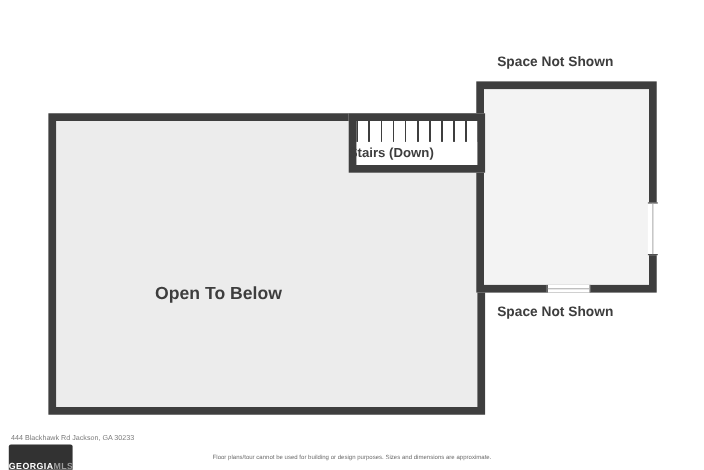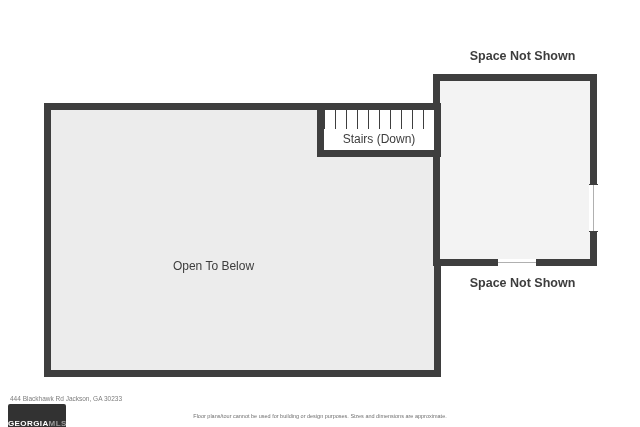--- a/index.html
+++ b/index.html
@@ -36,28 +36,28 @@
   }
   .window-h{
     position:absolute;left:497px;top:259px;width:38px;height:7px;
     background:#ffffff;border-left:1px solid #3e3e3e;border-right:1px solid #3e3e3e;
   }
   .window-h::after{
     content:"";position:absolute;top:3px;left:0;right:0;height:1px;background:#b0b0b0;
   }
 
   
-  .lbl{position:absolute;text-align:center;color:#3d3d3d;}
+  .lbl{position:absolute;text-align:left;color:#3d3d3d;}
   .lbl-space-top{left:452px;top:49px;width:141px;font-size:12.5px;font-weight:700;}
   .lbl-space-bottom{left:452px;top:276px;width:141px;font-size:12.5px;font-weight:700;}
-  .lbl-stairs{left:317px;top:128px;width:124px;height:22px;line-height:22px;font-size:12px;font-weight:400;}
+  .lbl-stairs{left:317px;top:128px;width:124px;height:22px;line-height:22px;font-size:12px;font-weight:700;}
   .loft-labels{left:441px;top:155px;width:149px;}
   .loft-name{font-size:13.5px;font-weight:700;}
   .loft-dims{font-size:11px;font-weight:600;margin-top:2px;}
-  .lbl-open{left:141px;top:259px;width:145px;font-size:12px;font-weight:400;}
+  .lbl-open{left:141px;top:259px;width:145px;font-size:16px;font-weight:700;}
 
   
   .address{
     position:absolute;left:10px;top:395px;font-size:6.5px;color:#7d7d7d;
     white-space:nowrap;
   }
   .logo{
     position:absolute;left:8px;top:404px;width:58px;height:28px;
     background:#323232;border-radius:2px;text-align:center;
     padding-top:16px;box-sizing:border-box;

